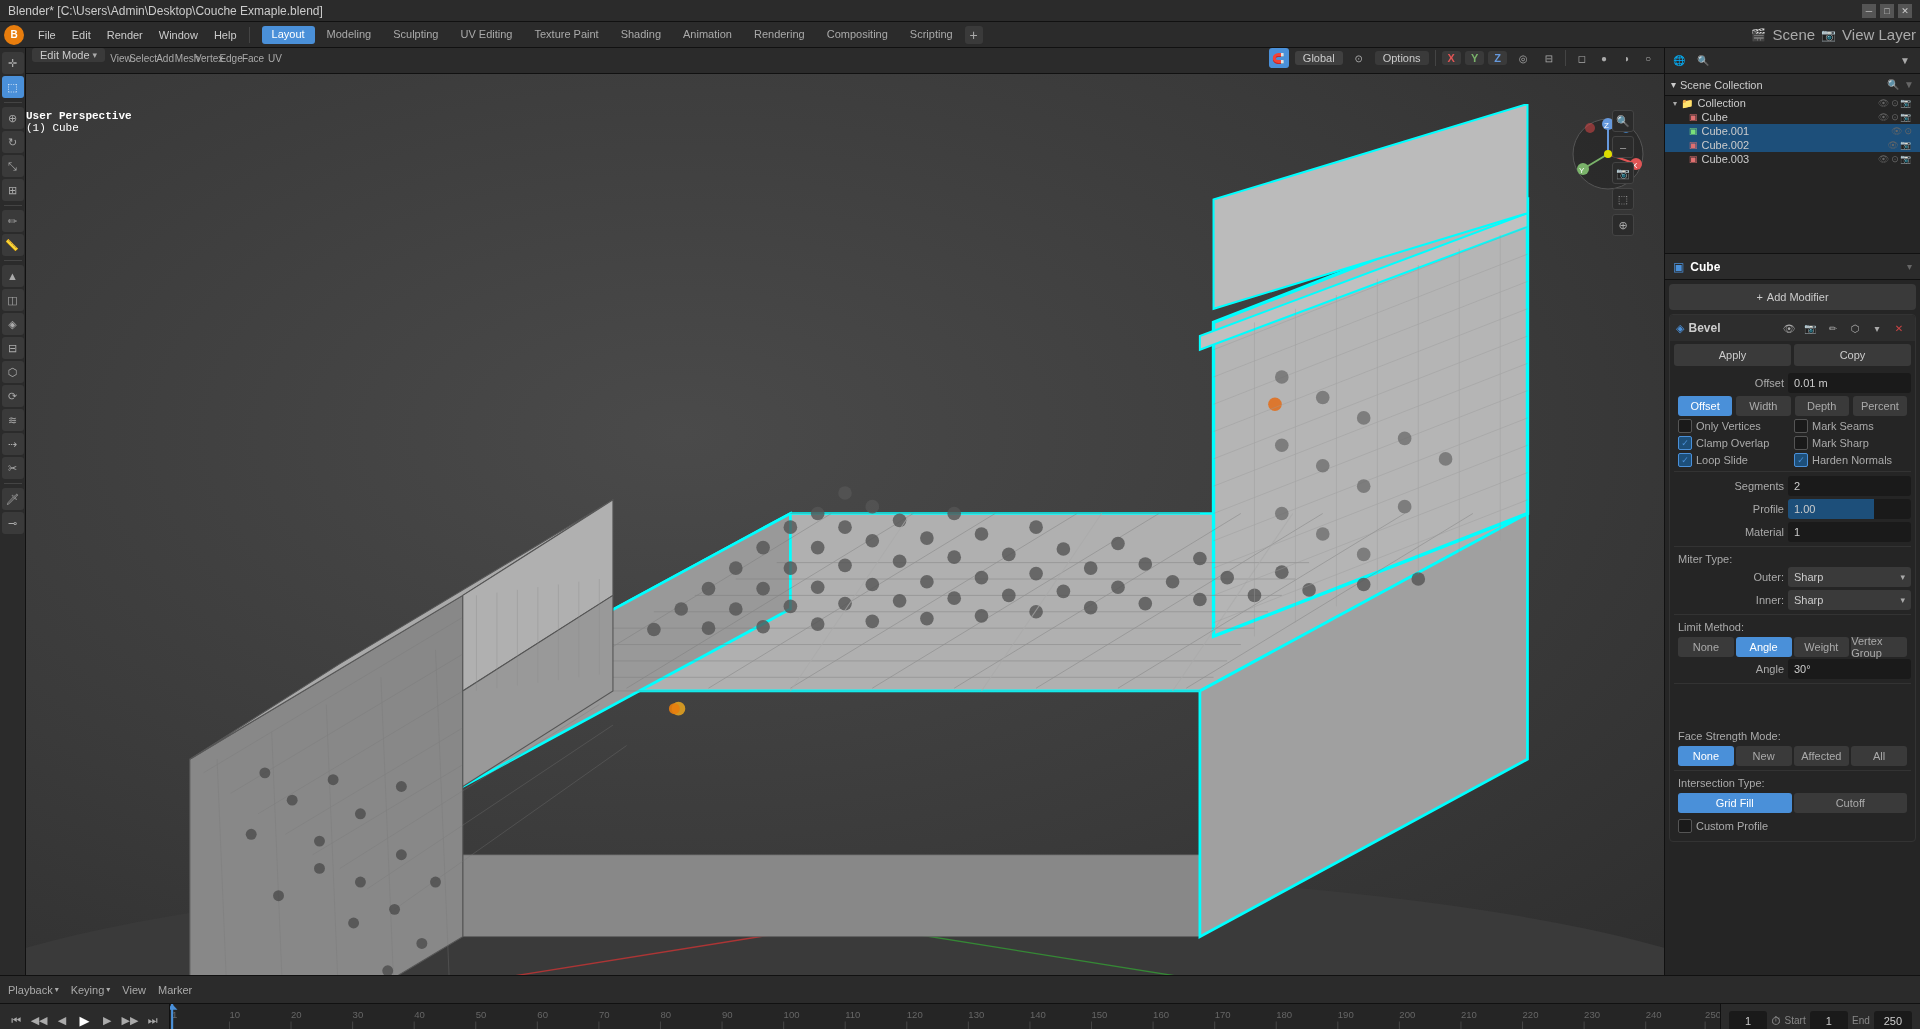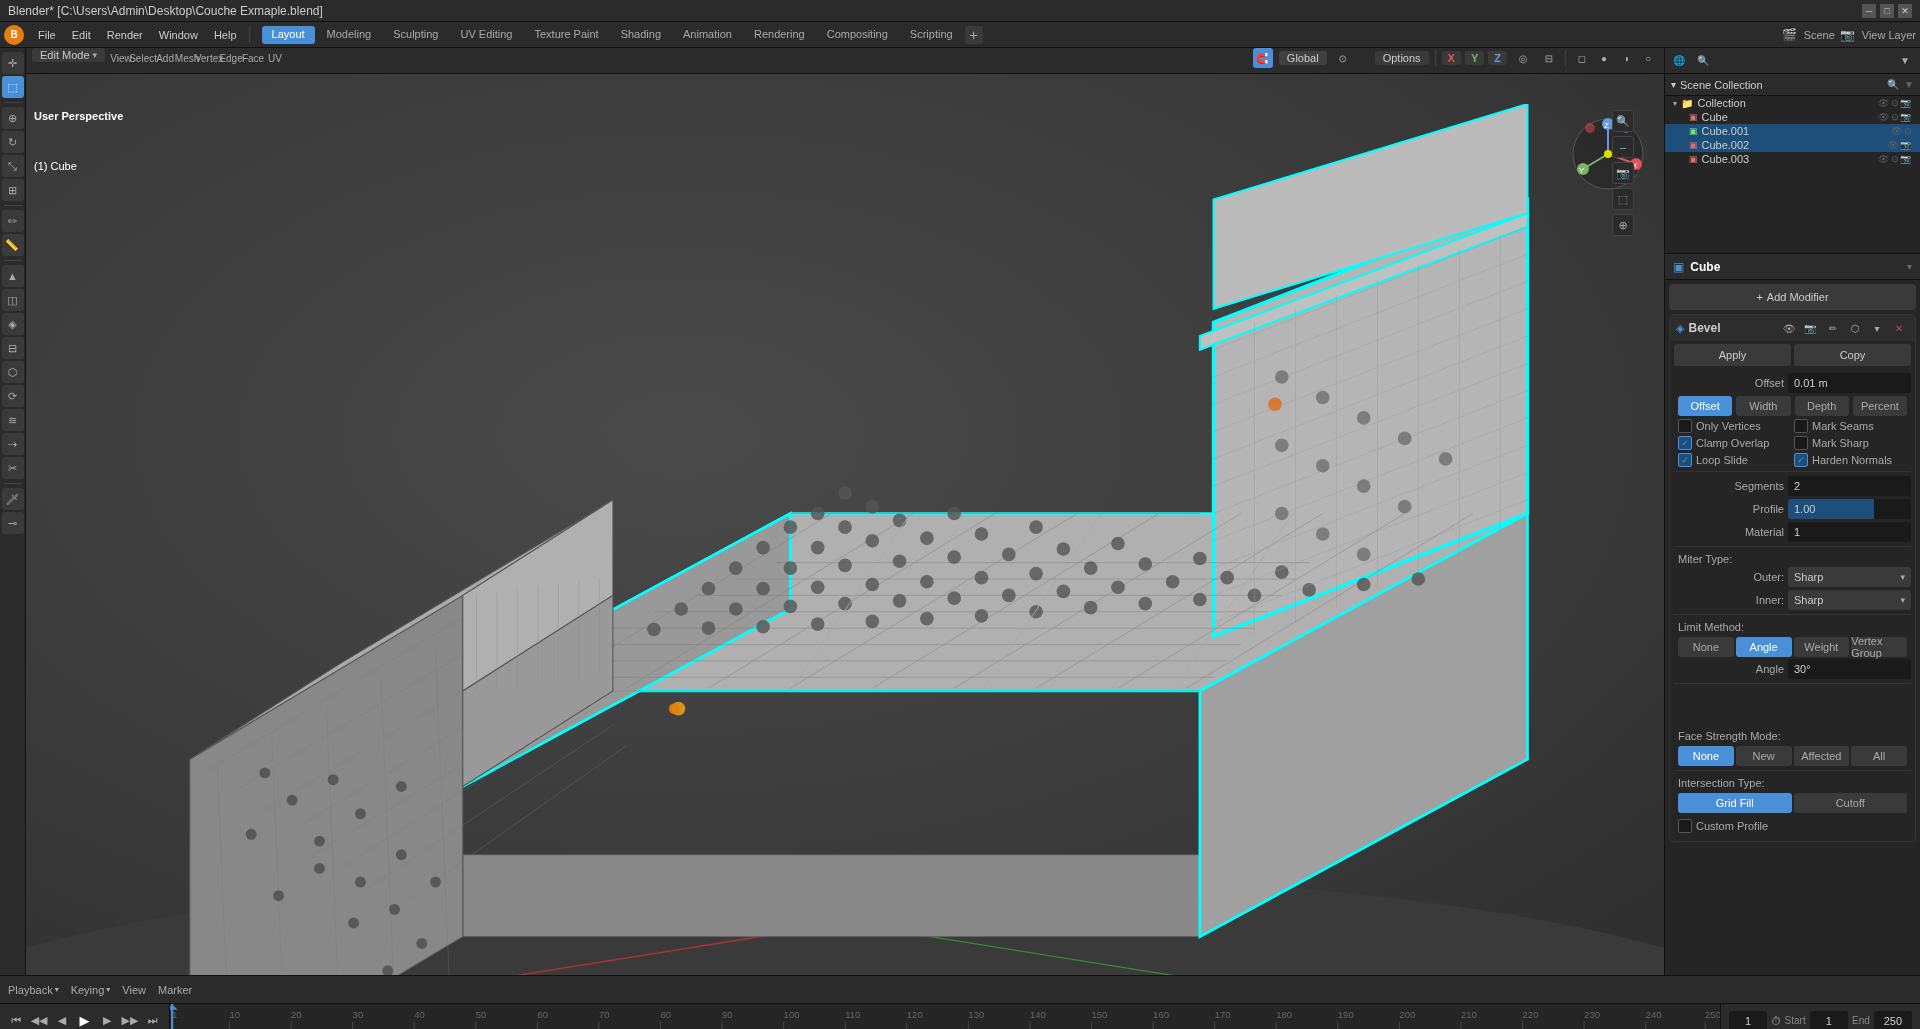--- a/index.html
+++ b/index.html
@@ -67,21 +67,21 @@
     }
     #menubar .ws-tab.active { background: #4a90d9; color: #fff; }
     #menubar .add-tab {
       width: 18px; height: 18px;
       background: #3a3a3a;
       border-radius: 3px;
       display: flex; align-items: center; justify-content: center;
       cursor: pointer; color: #aaa; font-size: 14px;
     }
     #menubar .right-section { margin-left: auto; display: flex; align-items: center; gap: 6px; }
-    #menubar .scene-label { font-size: 11px; color: #aaa; }
+    #menubar .scene-label { font-size: 15px; color: #aaa; }
 
     
     #main-layout {
       display: flex;
       height: calc(1029px - 22px - 26px - 26px - 28px);
     }
 
     
     #left-toolbar {
       width: 26px;
@@ -150,24 +150,25 @@
     
     #viewport-canvas {
       position: absolute;
       top: 26px; left: 0; right: 0; bottom: 0;
       background: radial-gradient(ellipse at 40% 40%, #4a4a4a 0%, #3a3a3a 60%, #2e2e2e 100%);
     }
 
     
     #viewport-info {
       position: absolute;
-      top: 36px; left: 8px;
+      top: 36px; left: 0;
       color: #fff;
       font-size: 11px;
       z-index: 5;
+      font-family: Liberation Mono, monospace;
     }
 
     
     #viewport-gizmo {
       position: absolute;
       top: 40px; right: 16px;
       width: 80px; height: 80px;
       z-index: 5;
     }
 
@@ -541,21 +542,21 @@
       cursor: pointer;
       font-size: 11px; color: #ccc;
     }
 
     
     .options-btn {
       padding: 1px 8px;
       background: #3a3a3a;
       border-radius: 3px;
       cursor: pointer;
-      font-size: 11px; color: #ccc; margin-left: 16px;
+      font-size: 11px; color: #ccc;
     }
   </style>
 </head>
 <body>
 
 <div id="titlebar">
   <span>Blender* [C:\Users\Admin\Desktop\Couche Exmaple.blend]</span>
   <div class="win-controls">
     <button class="win-btn">─</button>
     <button class="win-btn">□</button>
@@ -656,21 +657,21 @@
           <div class="vp-icon-btn">◑</div>
           <div class="vp-icon-btn">○</div>
         </div>
       </div>
     </div>
 
     <div id="viewport-canvas">
 
       <div id="viewport-info">
         <div style="color:#fff;font-size:11px;font-weight:bold;">User Perspective</div>
-        <div style="color:#fff;font-size:11px;margin-top:38px;">(1) Cube</div>
+        <div style="color:#fff;font-size:11px;">(1) Cube</div>
       </div>
 
       <svg id="couch-svg" viewBox="0 0 1200 760" xmlns="http://www.w3.org/2000/svg">
 
         <defs>
           <pattern id="grid" width="30" height="30" patternUnits="userSpaceOnUse" patternTransform="skewX(-30) scaleY(0.57)">
             <path d="M 30 0 L 0 0 0 30" fill="none" stroke="#555" stroke-width="0.5"></path>
           </pattern>
         </defs>
 

